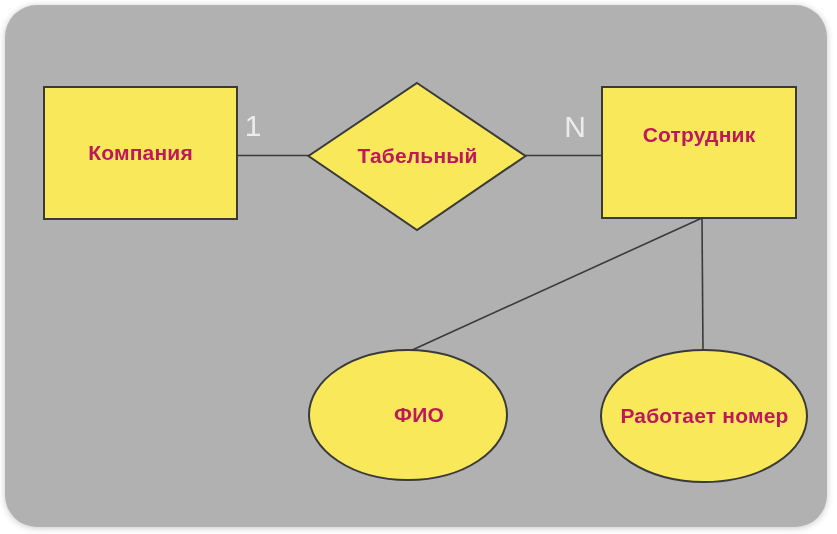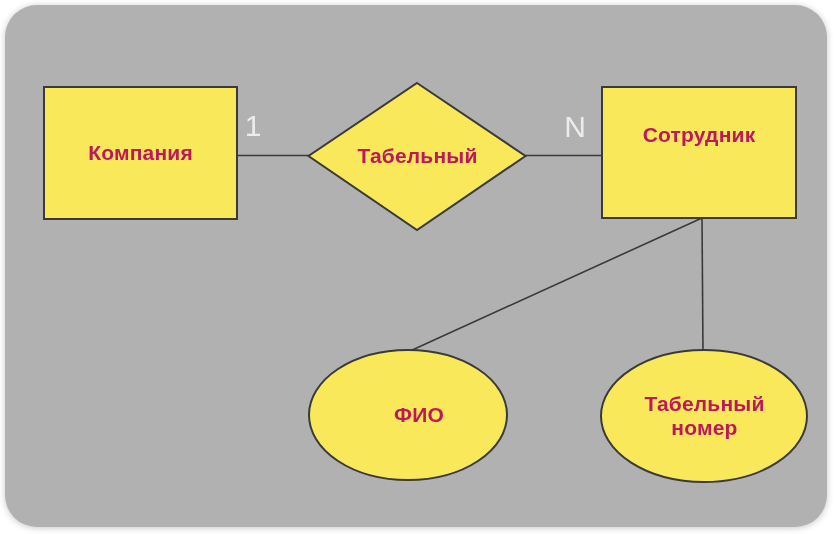--- a/index.html
+++ b/index.html
@@ -76,18 +76,18 @@
     <rect x="602" y="87" width="194" height="131" stroke-width="2" fill="#f9e85a" stroke="#3a3a3a"></rect>
     <ellipse cx="408" cy="415" rx="99" ry="65" stroke-width="2" fill="#f9e85a" stroke="#3a3a3a"></ellipse>
     <ellipse cx="704" cy="416" rx="103" ry="66" stroke-width="2" fill="#f9e85a" stroke="#3a3a3a"></ellipse>
   </svg>
 
   <div class="lbl lbl-company">Компания</div>
   <div class="lbl lbl-relationship">Табельный</div>
   <div class="lbl lbl-employee">Сотрудник</div>
   <div class="lbl lbl-fio">ФИО</div>
   <div class="lbl lbl-tabnumber">
-    <span>Табельный номер</span>
+    <span>Работает номер</span>
   </div>
 
   <div class="cardinality card-one">1</div>
   <div class="cardinality card-n">N</div>
 </div>
 
 </body></html>

